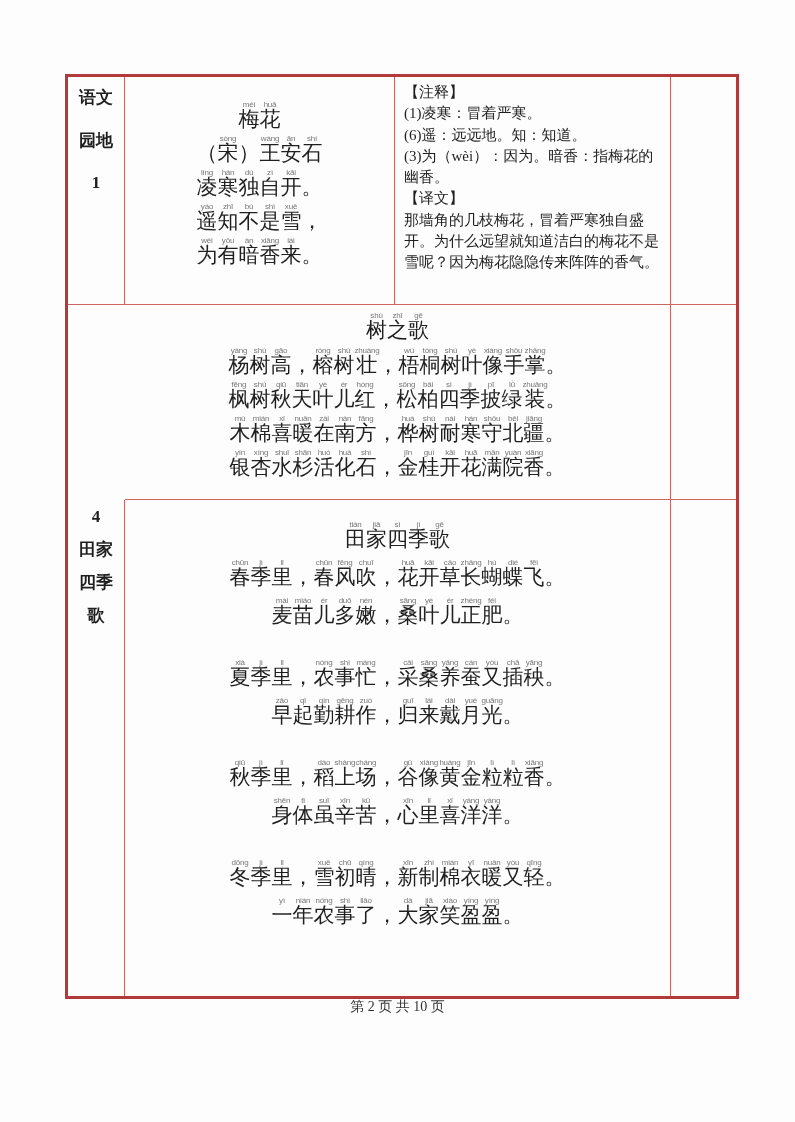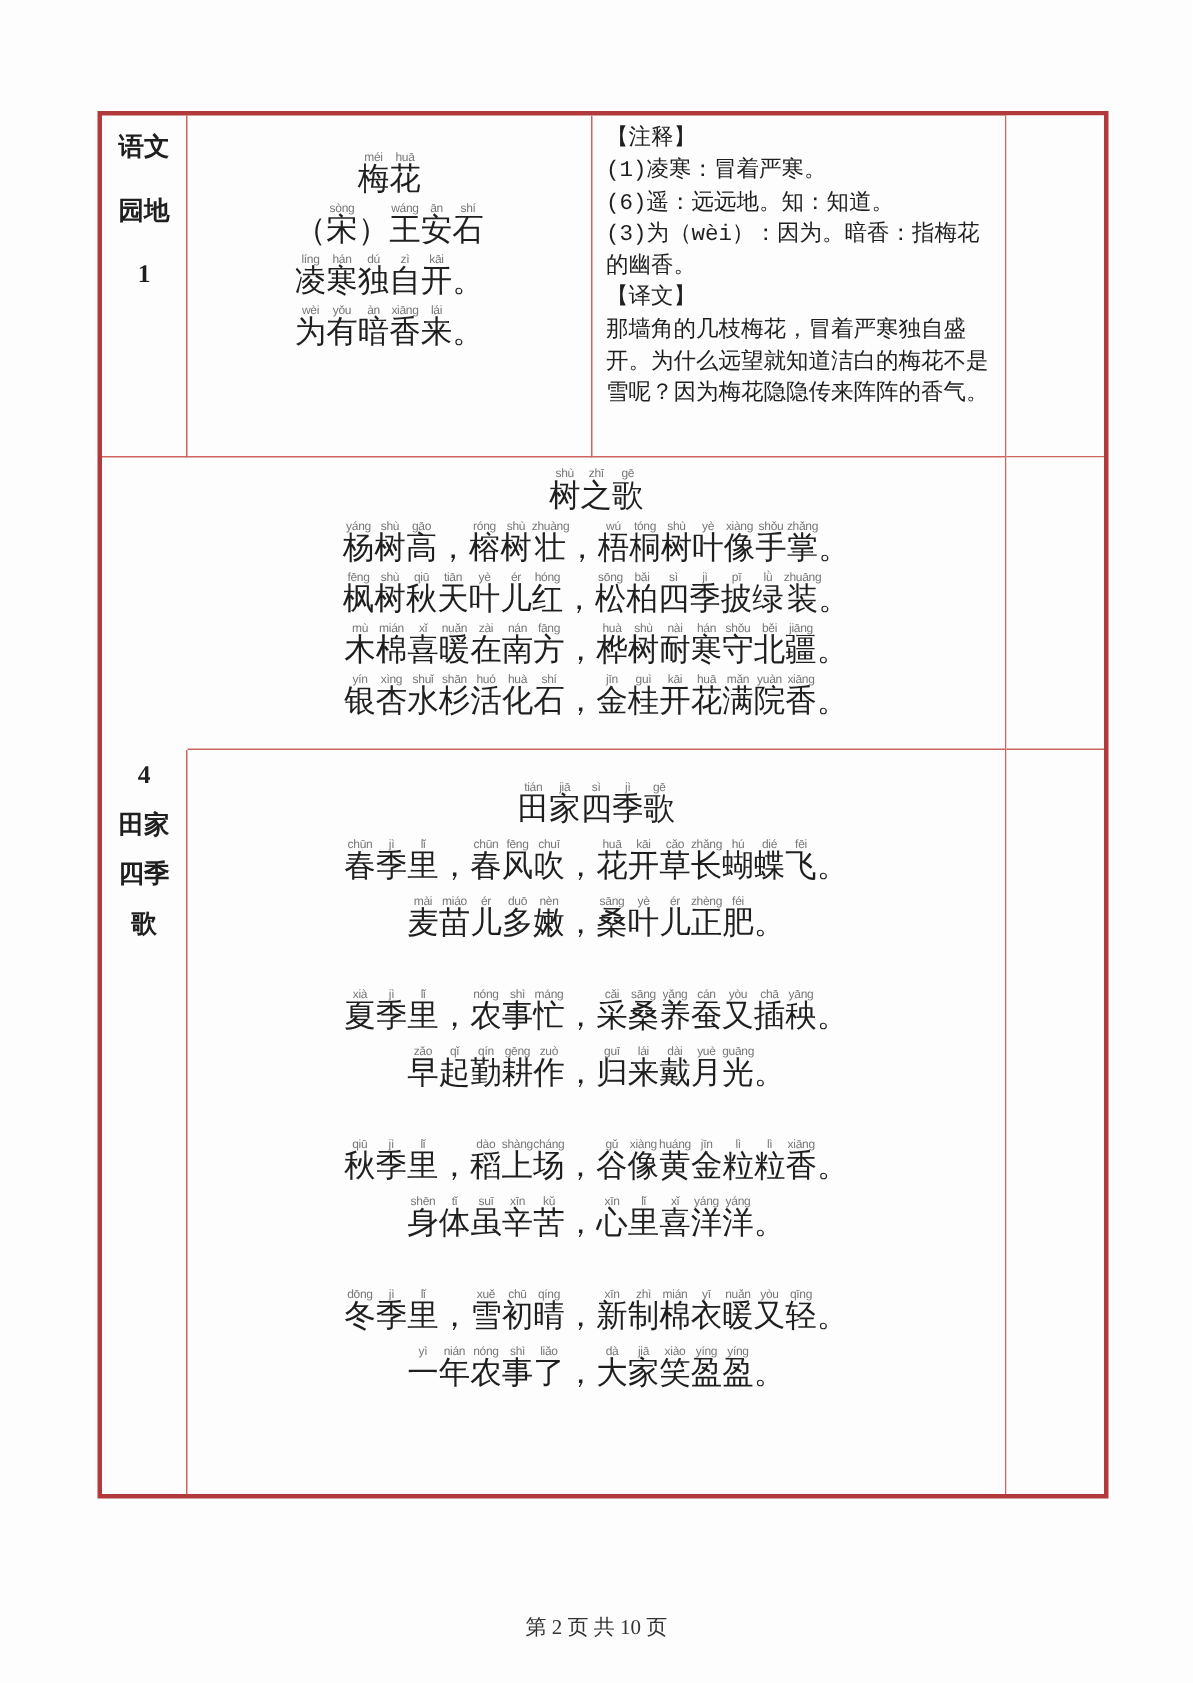--- a/index.html
+++ b/index.html
@@ -66,28 +66,27 @@
   .poem3 .stanza{margin-bottom:24px;}
   .poem3 .pline{margin:4px 0;}
 
   
   .notes{
     padding:5px 8px 4px 9px;
     font-size:15px;
     line-height:1.42;
     text-align:left;
     overflow:hidden;
-    font-family:Liberation Mono, monospace;
   }
   .note-para{margin:0;}
 
   .empty{background:var(--bg);}
 
   .footer{
-    position:absolute;left:0;top:1076px;width:100%;
+    position:absolute;left:0;top:998px;width:100%;
     text-align:center;
     font-size:14px;
     color:#333;
   }
 </style>
 </head>
 <body>
 
 <div class="page">
   <div class="sheet">
@@ -95,20 +94,21 @@
     <div class="cell label r1">
         <div class="lline">语文</div>
         <div class="lline">园地</div>
         <div class="lline">1</div>
       </div>
     <div class="cell poem poem1">
         <div class="pline ptitle"><ruby>梅<rt>méi</rt></ruby><ruby>花<rt>huā</rt></ruby></div>
         <div class="stanza">
           <div class="pline"><span>（</span><ruby>宋<rt>sòng</rt></ruby><span>）</span><ruby>王<rt>wáng</rt></ruby><ruby>安<rt>ān</rt></ruby><ruby>石<rt>shí</rt></ruby></div>
           <div class="pline"><ruby>凌<rt>líng</rt></ruby><ruby>寒<rt>hán</rt></ruby><ruby>独<rt>dú</rt></ruby><ruby>自<rt>zì</rt></ruby><ruby>开<rt>kāi</rt></ruby><span>。</span></div>
+          <div class="pline"><ruby>遥<rt>yáo</rt></ruby><ruby>知<rt>zhī</rt></ruby><ruby>不<rt>bú</rt></ruby><ruby>是<rt>shì</rt></ruby><ruby>雪<rt>xuě</rt></ruby><span>，</span></div>
           <div class="pline"><ruby>为<rt>wèi</rt></ruby><ruby>有<rt>yǒu</rt></ruby><ruby>暗<rt>àn</rt></ruby><ruby>香<rt>xiāng</rt></ruby><ruby>来<rt>lái</rt></ruby><span>。</span></div>
         </div>
       </div>
     <div class="cell notes">
         <div class="note-para">【注释】</div>
         <div class="note-para">(1)凌寒：冒着严寒。</div>
         <div class="note-para">(6)遥：远远地。知：知道。</div>
         <div class="note-para">(3)为（wèi）：因为。暗香：指梅花的幽香。</div>
         <div class="note-para">【译文】</div>
         <div class="note-para">那墙角的几枝梅花，冒着严寒独自盛开。为什么远望就知道洁白的梅花不是雪呢？因为梅花隐隐传来阵阵的香气。</div>

